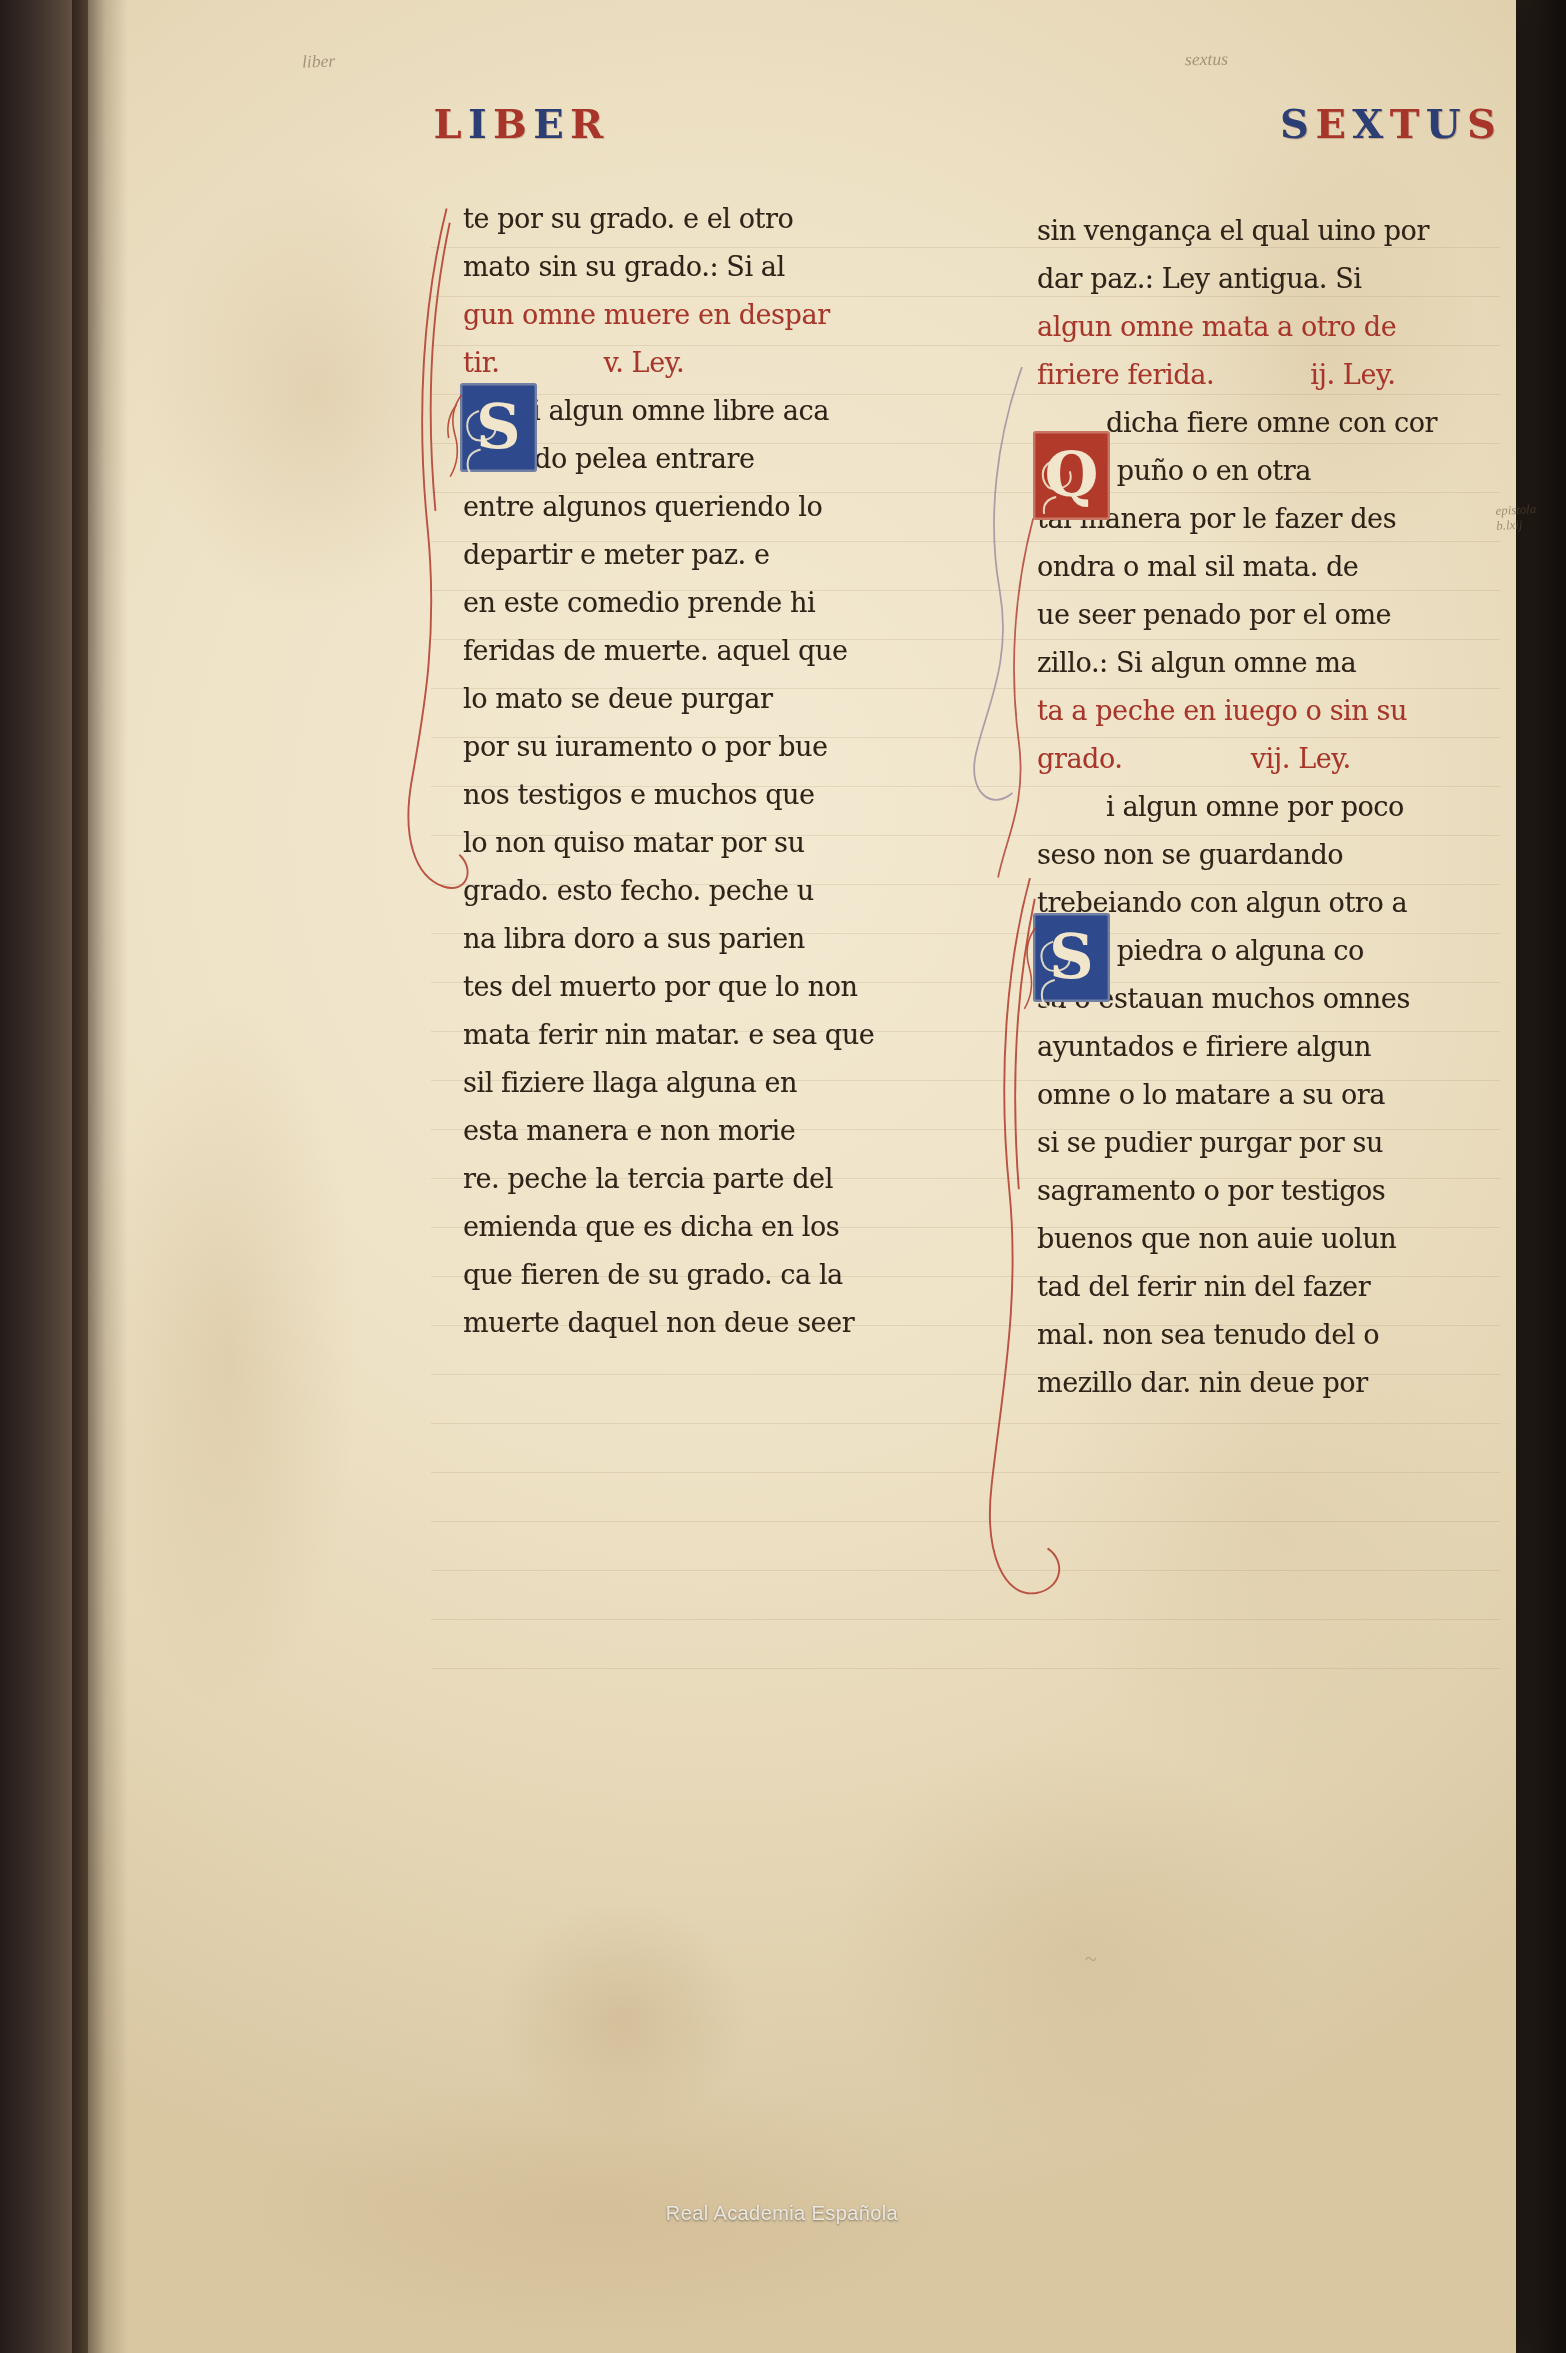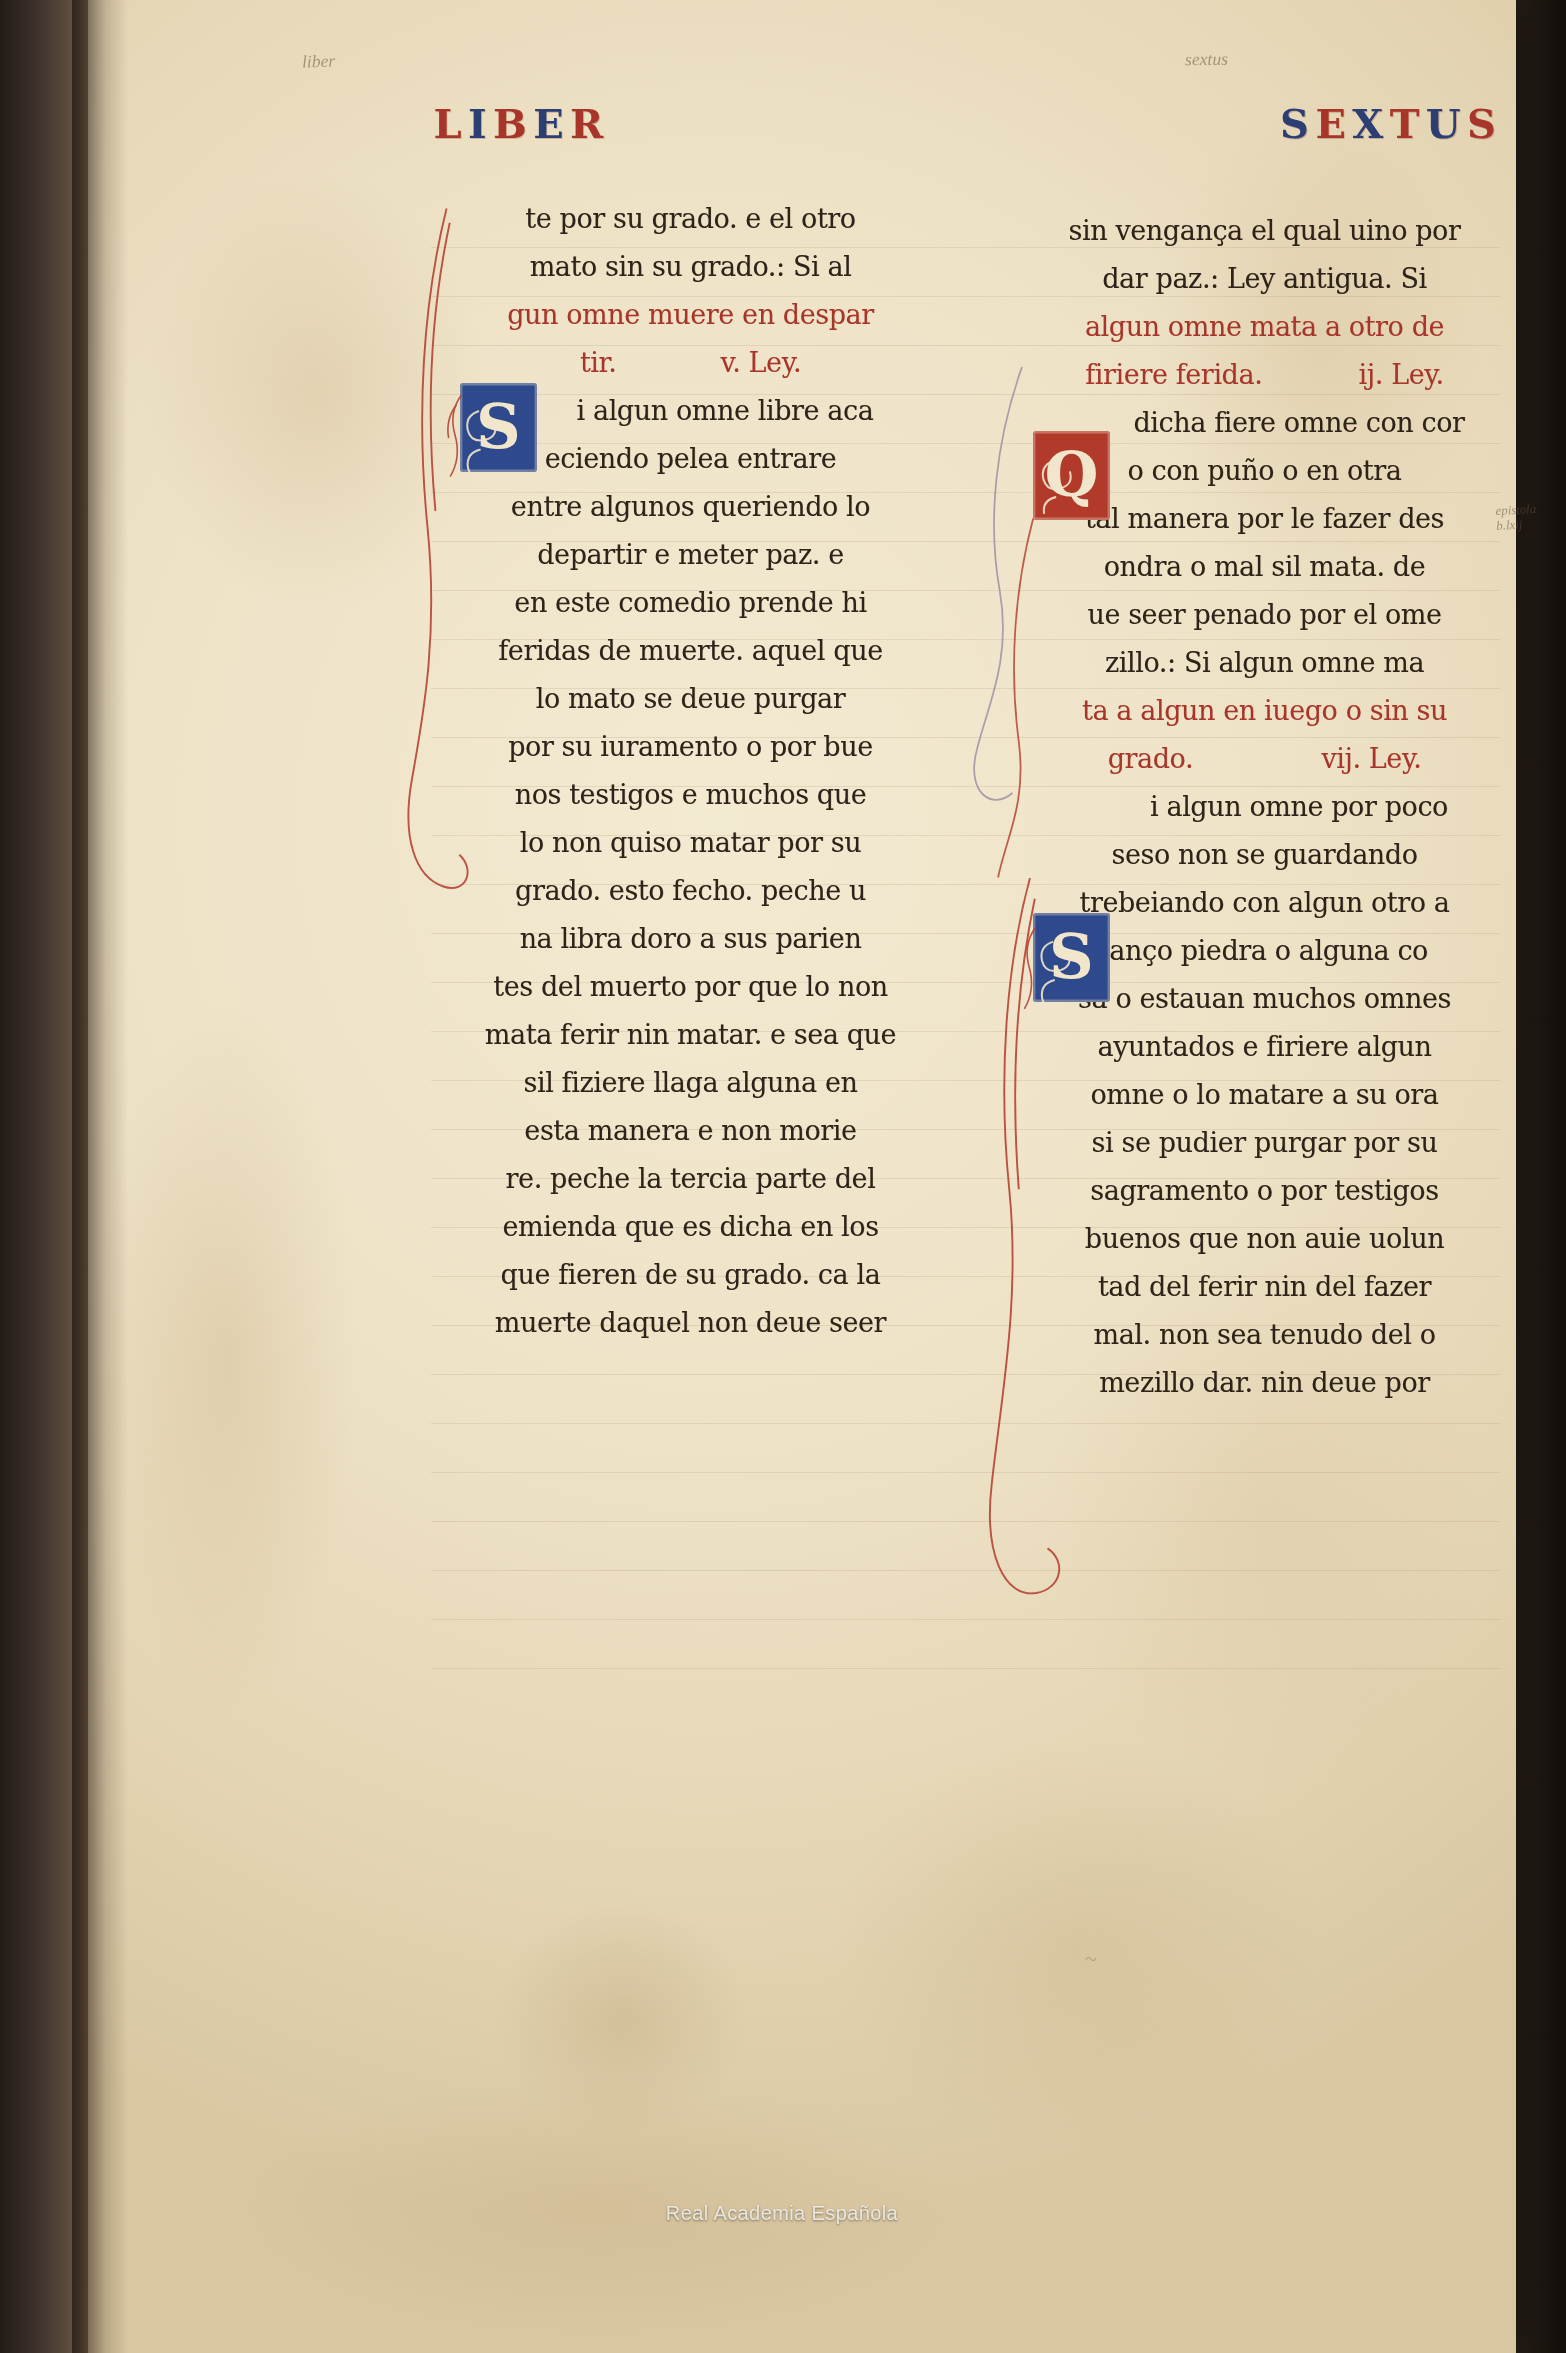--- a/index.html
+++ b/index.html
@@ -141,21 +141,20 @@
   .m-top-left  { left: 254px; top: 51px; transform: rotate(-2deg); }
   .m-top-right { left: 1137px; top: 49px; transform: rotate(-1deg); }
   .m-side      { left: 1448px; top: 503px; font-size: 12.8px; transform: rotate(-3deg); color: #5f4e3a; }
   .m-blot      { left: 1037px; top: 1947px; font-size: 21px; opacity: 0.35; transform: rotate(6deg); }
 
   
   .col {
     position: absolute;
     top: 195px;
     width: 455px;
-    text-align: center;
   }
   .col-left  { left: 415px; }
   .col-right { left: 989px; margin-top: 12px; }
 
   .line {
     height: 48px;
     line-height: 48px;
     font-family: "DejaVu Serif", serif;
     font-size: 27px;
     color: #2e2318;
@@ -309,21 +308,21 @@
       <div class="line rubric">
         <span>firiere ferida.</span>
         <span style="padding-left:88px">ij. Ley.</span>
       </div>
       <div class="line ind">dicha fiere omne con cor</div>
       <div class="line ind2">o con puño o en otra</div>
       <div class="line">tal manera por le fazer des</div>
       <div class="line">ondra o mal sil mata. de</div>
       <div class="line">ue seer penado por el ome</div>
       <div class="line">zillo.: Si algun omne ma</div>
-      <div class="line rubric">ta a algun en iuego o sin su</div>
+      <div class="line rubric">ta a peche en iuego o sin su</div>
       <div class="line rubric">
         <span>grado.</span>
         <span style="padding-left:120px">vij. Ley.</span>
       </div>
       <div class="line ind">i algun omne por poco</div>
       <div class="line ind2">seso non se guardando</div>
       <div class="line">trebeiando con algun otro a</div>
       <div class="line">lanço piedra o alguna co</div>
       <div class="line">sa o estauan muchos omnes</div>
       <div class="line">ayuntados e firiere algun</div>

